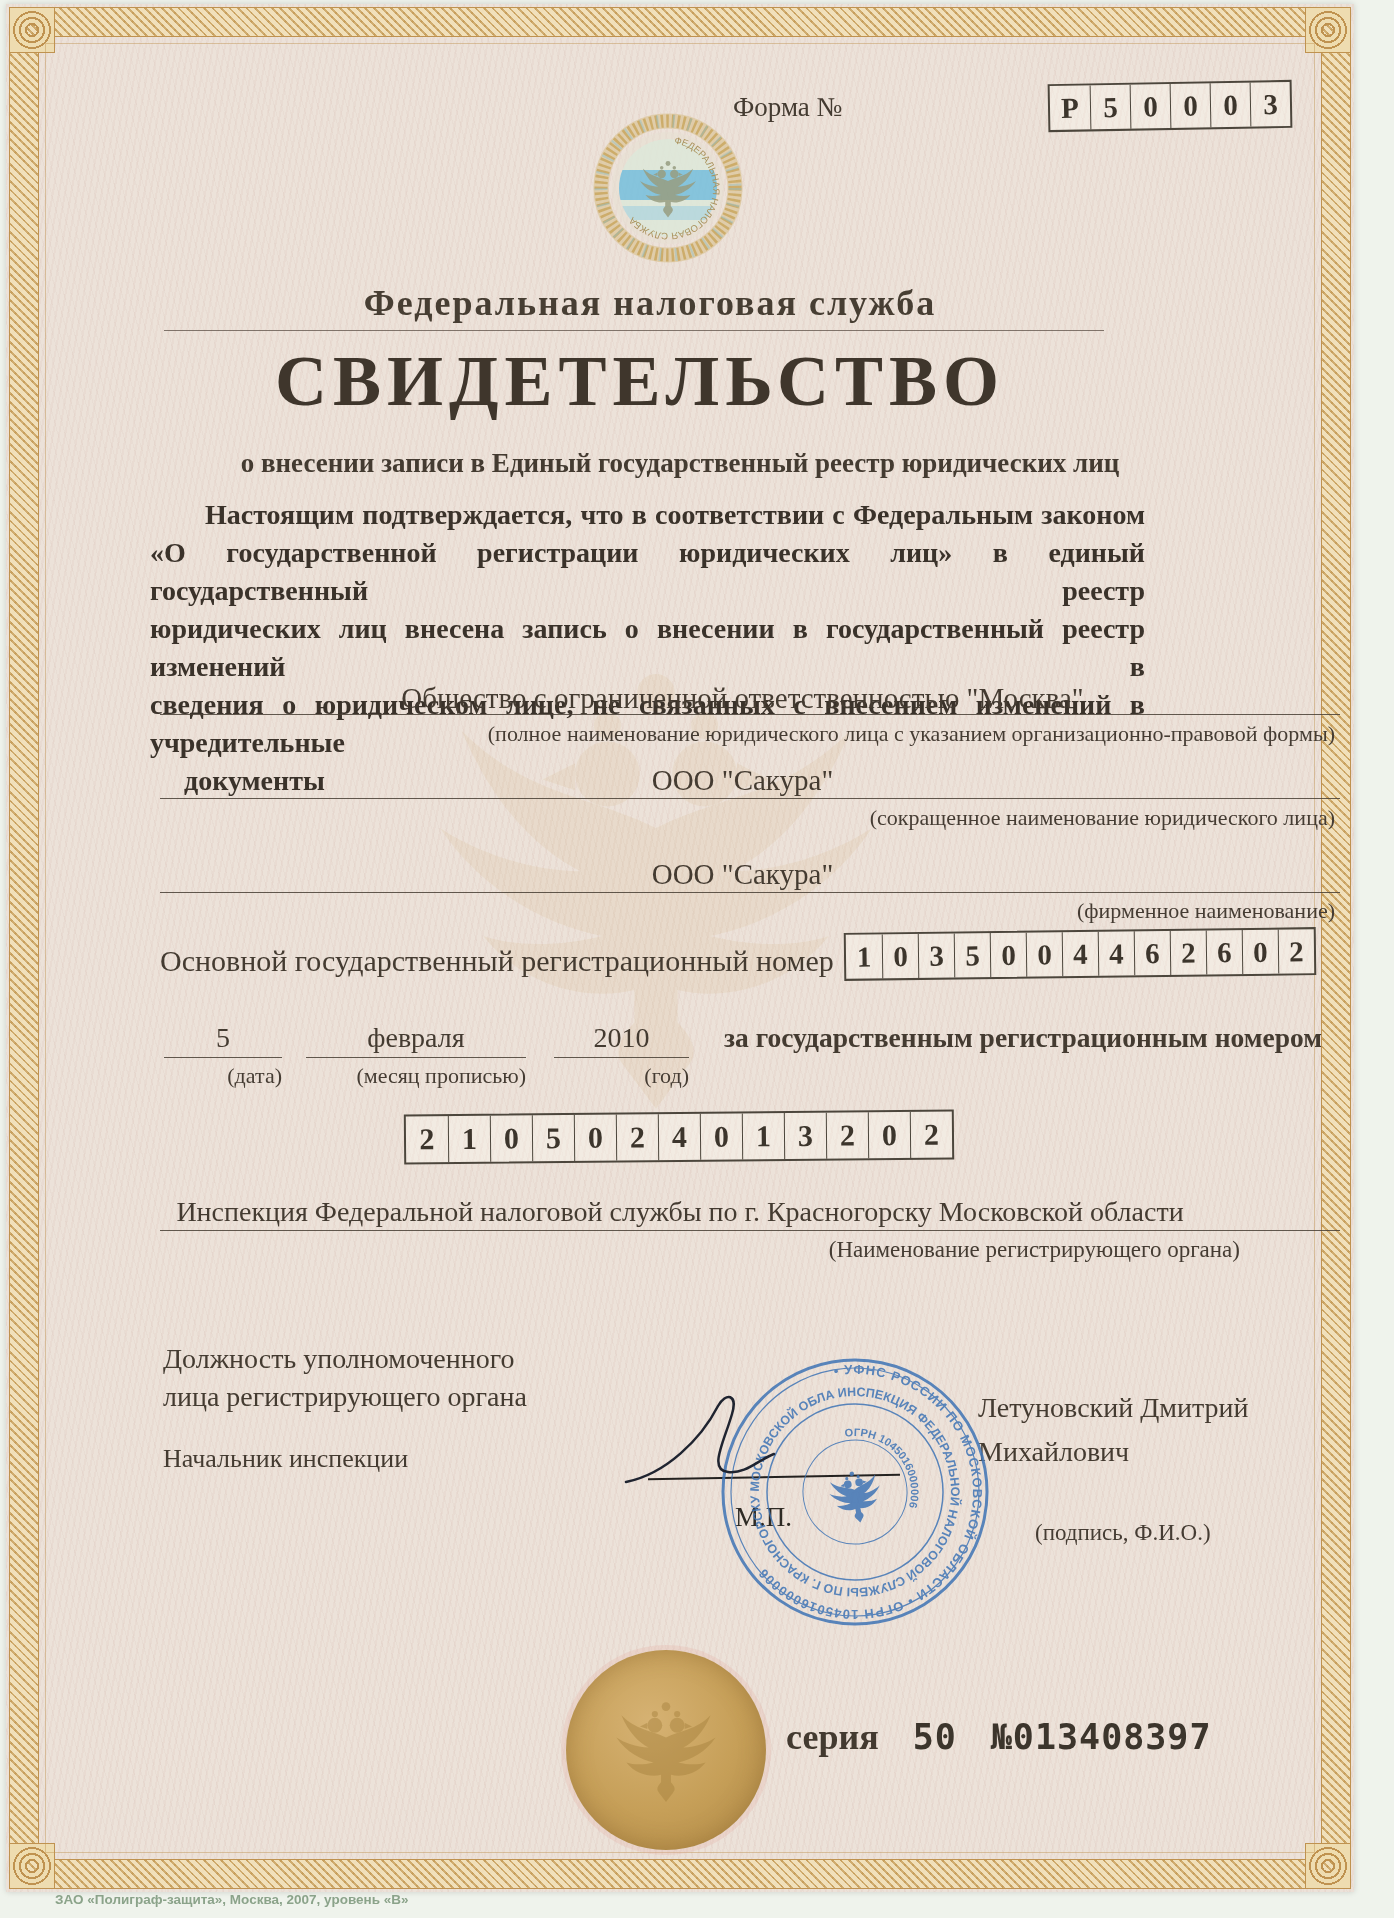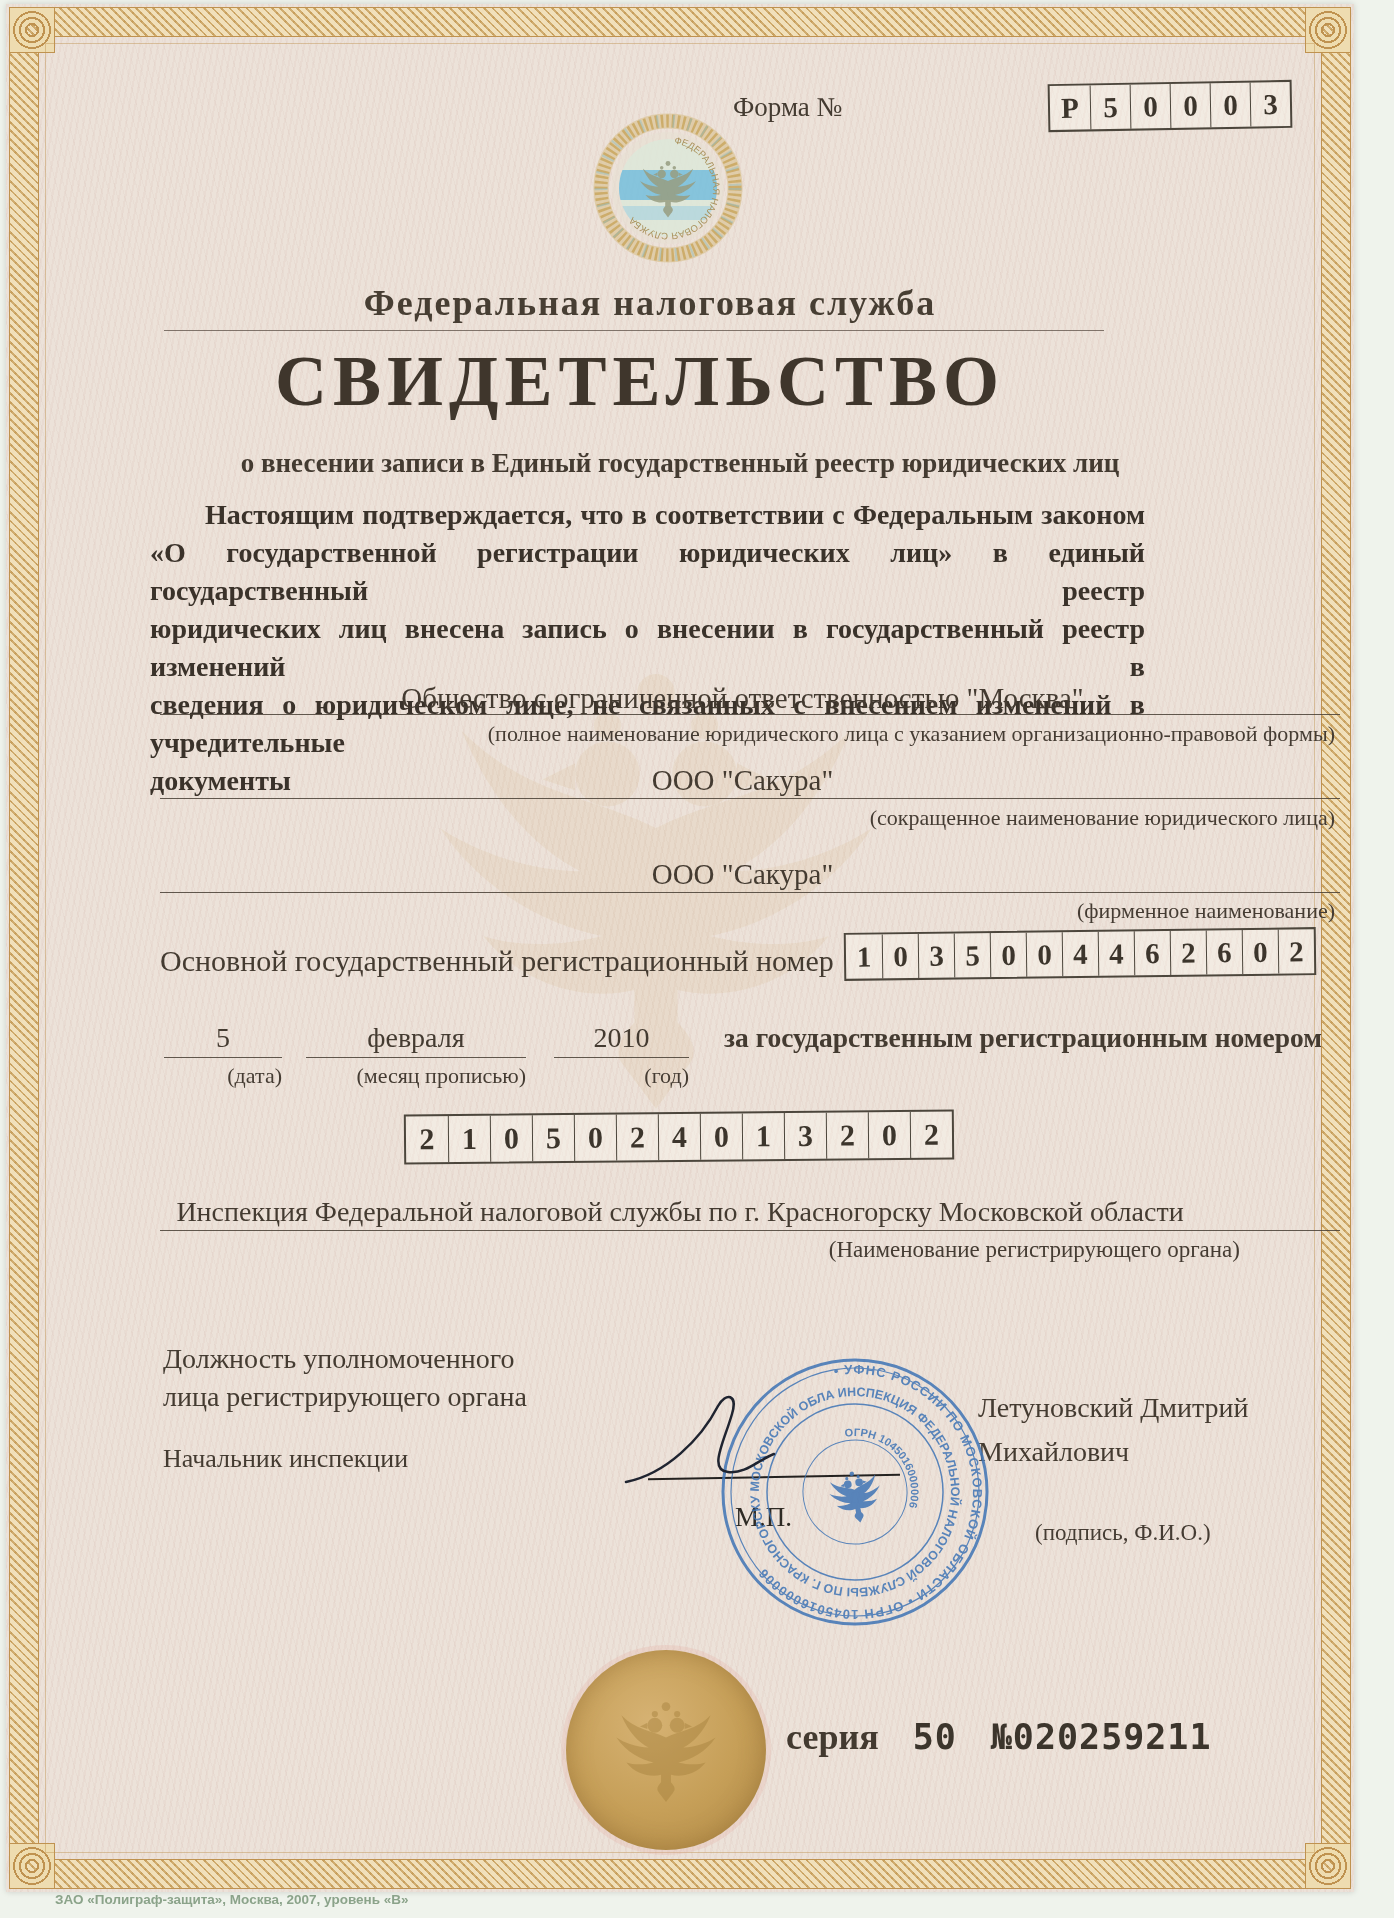--- a/index.html
+++ b/index.html
@@ -51,21 +51,21 @@
 
   .hologram{left:586px;top:108px;width:152px;height:152px;opacity:.9;}
 
   .agency{left:144px;top:278px;width:1000px;font-size:36px;font-weight:bold;letter-spacing:2px;color:#473e33;}
   .agency-rule{left:158px;top:326px;width:940px;border-top:1px solid rgba(82,70,60,.7);}
   .cert-title{left:114px;top:336px;width:1040px;font-size:72px;font-weight:bold;letter-spacing:6px;color:#3f362c;}
   .cert-subtitle{left:144px;top:444px;width:1060px;font-size:27px;font-weight:bold;}
   .paragraph{left:144px;top:492px;width:995px;font-size:28px;font-weight:bold;line-height:38px;color:#3a322a;}
   .para-line{text-align:justify;text-align-last:justify;}
   .para-line.first{text-indent:55px;}
-  .para-line.last{text-align-last:left;}
+  .para-line.last{text-align-last:left;margin-left:34px;}
 
   .fieldval{font-size:29px;}
   .f-val{left:144px;width:1185px;}
   .f-cap{left:144px;width:1185px;}
   .ogrn-label{left:154px;top:940px;font-size:30px;}
 
   .date-val{font-size:28px;}
   .grn-intro{left:718px;top:1018px;font-size:27.5px;font-weight:bold;}
 
   .pos-label{left:157px;top:1336px;font-size:28px;line-height:38px;}
@@ -284,18 +284,18 @@
 
     <div class="abs seal">
       <svg viewBox="0 0 100 100">
         <use href="#eagle" style="color:#a5803c"></use>
       </svg>
     </div>
 
     <div class="abs series-row">
       <span class="series-label">серия</span>
       <span class="series-region">50</span>
-      <span class="series-number">№020259211</span>
+      <span class="series-number">№013408397</span>
     </div>
   </div>
 
   <div class="footer">ЗАО «Полиграф-защита», Москва, 2007, уровень «В»</div>
 </div>
 
 </body></html>

